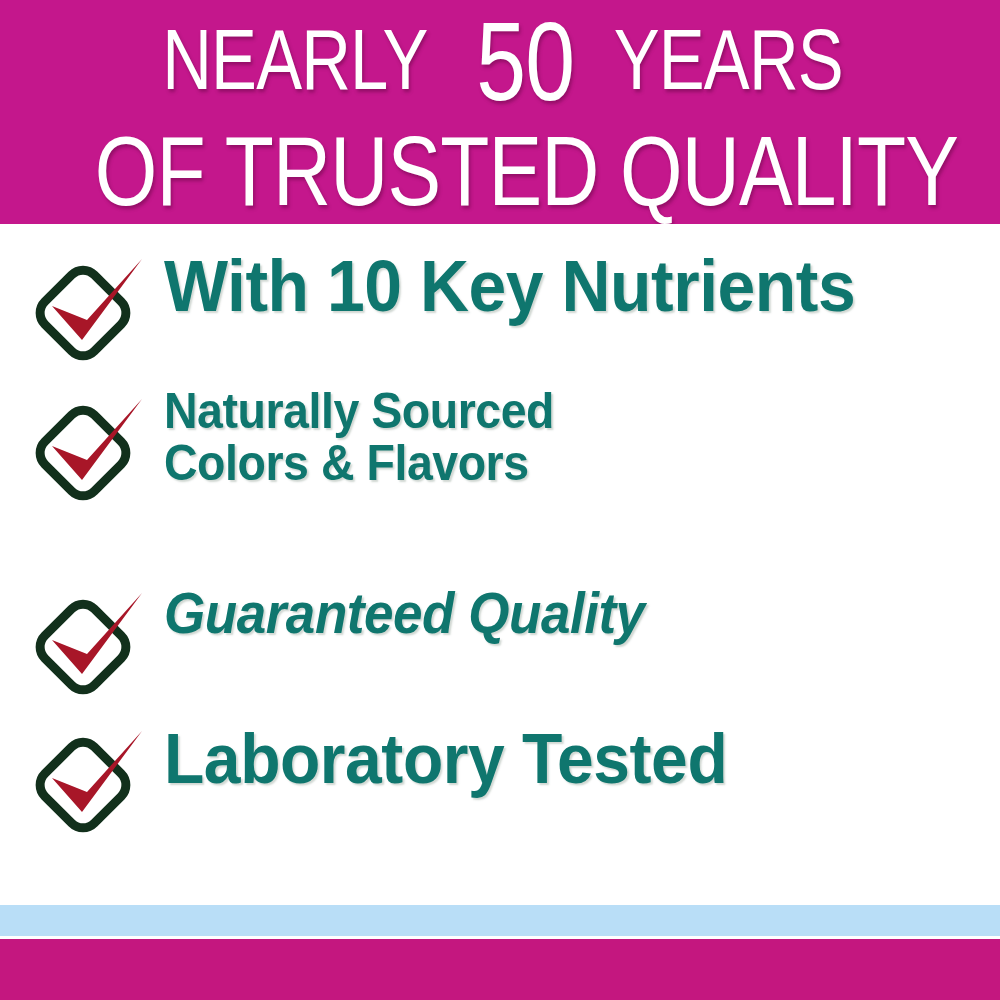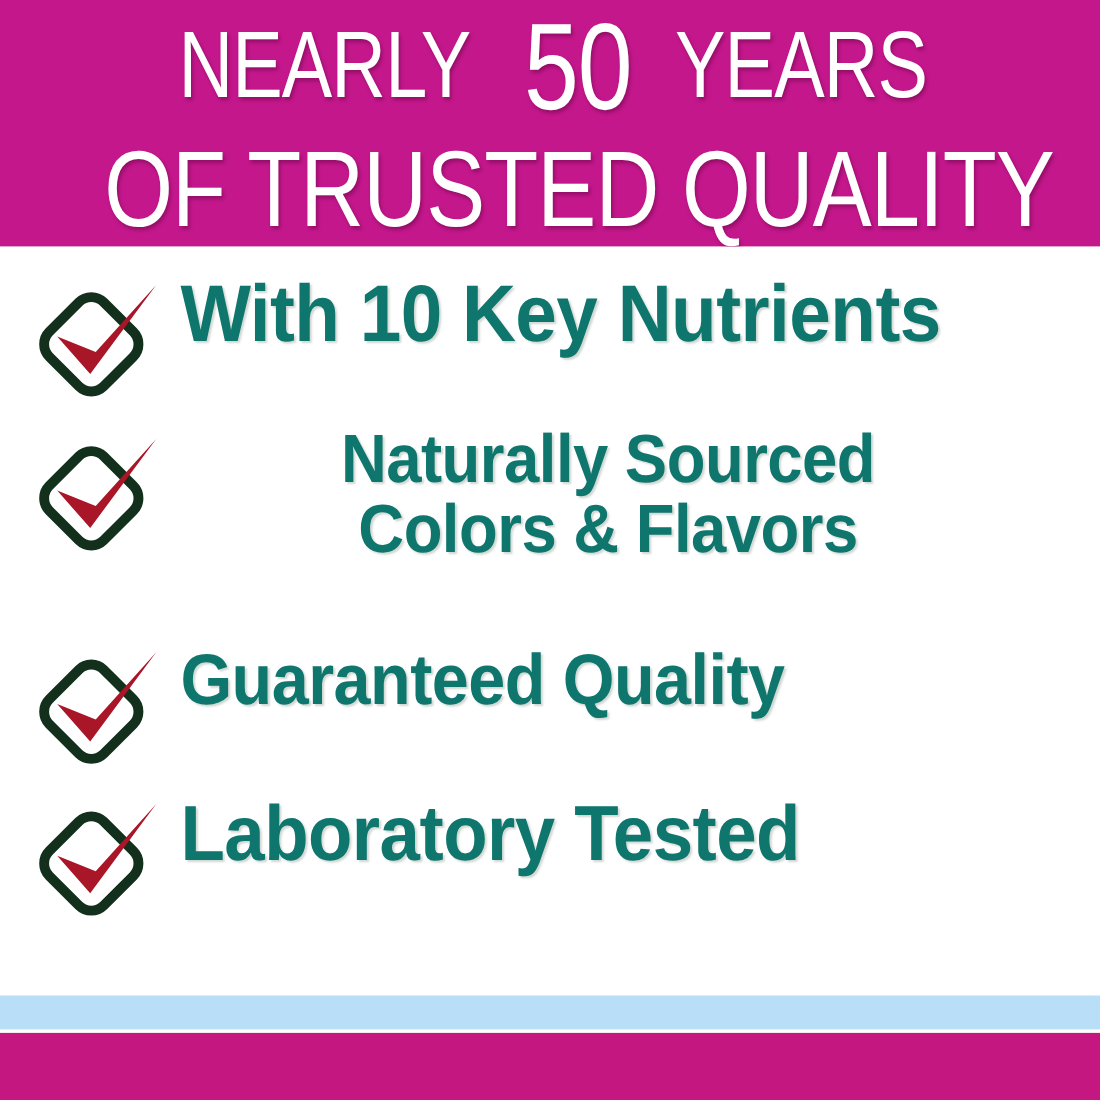--- a/index.html
+++ b/index.html
@@ -115,22 +115,22 @@
     padding-left: 14px;
     padding-top: 4px;
   }
   .bullet-text .bt-line {
     display: block;
     transform: scaleX(0.93);
     transform-origin: left center;
     white-space: nowrap;
   }
   .bullet-row-1 .bullet-text { font-size: 73px; }
-  .bullet-row-2 .bullet-text { font-size: 62px; line-height: 1.03; text-align: center; }
-  .bullet-row-3 .bullet-text { font-size: 65px; padding-top: 8px; }
+  .bullet-row-2 .bullet-text { font-size: 50px; line-height: 1.03; }
+  .bullet-row-3 .bullet-text { font-size: 57px; padding-top: 8px; font-style: italic; }
   .bullet-row-4 .bullet-text { font-size: 71px; padding-top: 6px; }
 
   
   .strip-blue {
     position: absolute;
     left: 0;
     top: 905px;
     width: 1000px;
     height: 31px;
     background: #b9def7;

